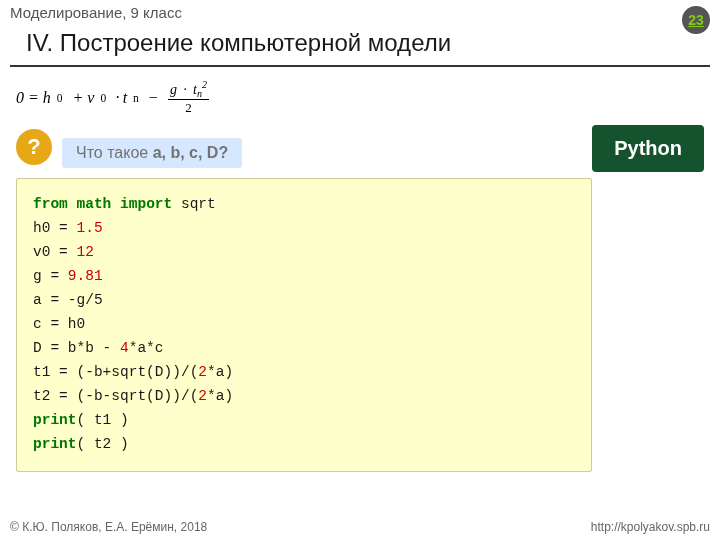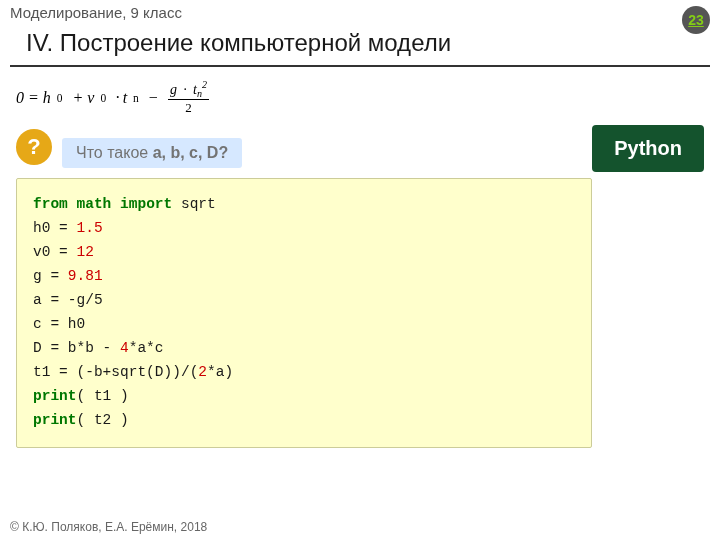--- a/index.html
+++ b/index.html
@@ -204,25 +204,27 @@
 
     <div class="code-block">
       <div><span class="kw">from</span> <span class="kw">math</span> <span class="kw">import</span> sqrt</div>
       <div>h0 = <span class="num-val">1.5</span></div>
       <div>v0 = <span class="num-val">12</span></div>
       <div>g = <span class="num-val">9.81</span></div>
       <div>a = -g/5</div>
       <div>c = h0</div>
       <div>D = b*b - <span class="num-val">4</span>*a*c</div>
       <div>t1 = (-b+sqrt(D))/(<span class="num-val">2</span>*a)</div>
+      <div>t2 = (-b-sqrt(D))/(<span class="num-val">2</span>*a)</div>
       <div><span class="kw">print</span>( t1 )</div>
       <div><span class="kw">print</span>( t2 )</div>
     </div>
 
   </div>
 
   <div class="python-badge">Python</div>
 
 </div>
 
 <div class="bottom-bar">
   <span>© К.Ю. Поляков, Е.А. Ерёмин, 2018</span>
+  <span>http://kpolyakov.spb.ru</span>
 </div>
 
 </body></html>

